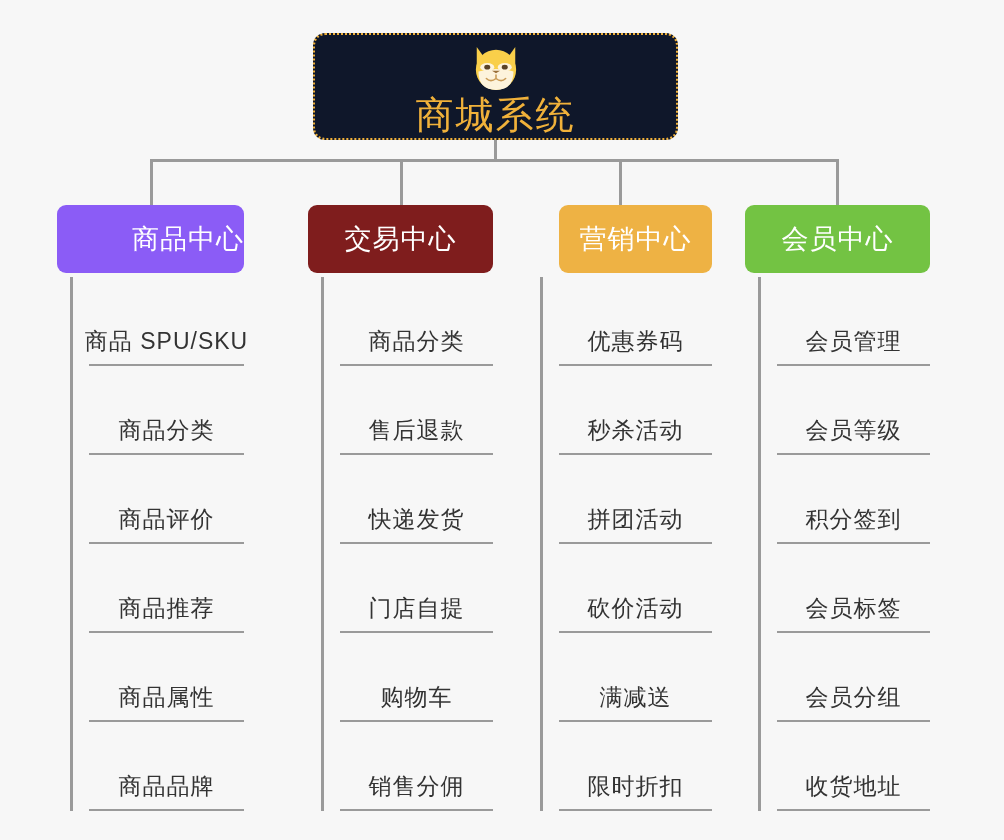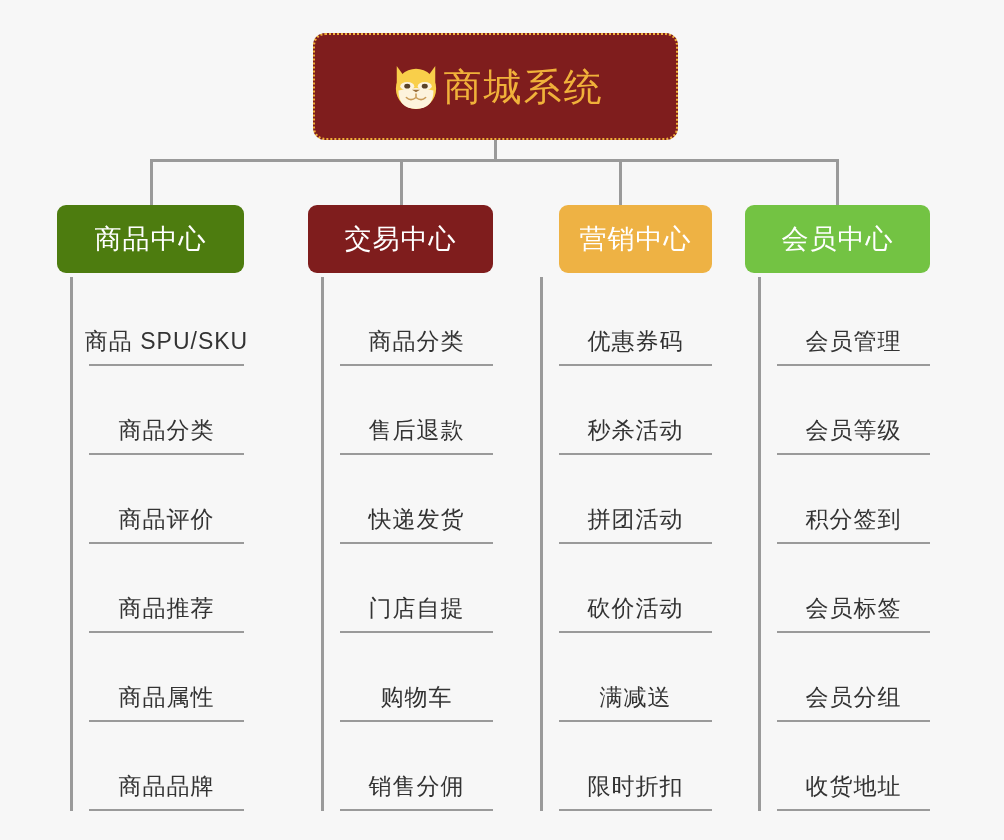--- a/index.html
+++ b/index.html
@@ -23,26 +23,27 @@
   }
 
   
   .root-node {
     position: absolute;
     left: 313px;
     top: 33px;
     width: 365px;
     height: 107px;
     box-sizing: border-box;
-    background: #7f1d1d;
+    background: #0f172a;
     border: 2px dotted #f0b13a;
     border-radius: 12px;
     display: flex;
     align-items: center;
     justify-content: center;
+    flex-direction: column;
   }
   .root-logo {
     width: 56px;
     height: 56px;
     flex: 0 0 auto;
     display: block;
   }
   .root-title {
     font-size: 38px;
     line-height: 1;
@@ -154,21 +155,21 @@
   </div>
 
   <div class="conn conn-v-root"></div>
   <div class="conn conn-bus"></div>
   <div class="conn conn-drop d1"></div>
   <div class="conn conn-drop d2"></div>
   <div class="conn conn-drop d3"></div>
   <div class="conn conn-drop d4"></div>
 
   <div class="branch b1">
-    <div class="branch-head" style="background-color: #4d7c0f;">
+    <div class="branch-head" style="background-color: #8b5cf6; justify-content: flex-end;">
       <span>商品中心</span>
     </div>
     <div class="leaf-list">
       <div class="leaf-item">
           <span class="leaf-label">商品 SPU/SKU</span>
         </div>
       <div class="leaf-item">
           <span class="leaf-label">商品分类</span>
         </div>
       <div class="leaf-item">

